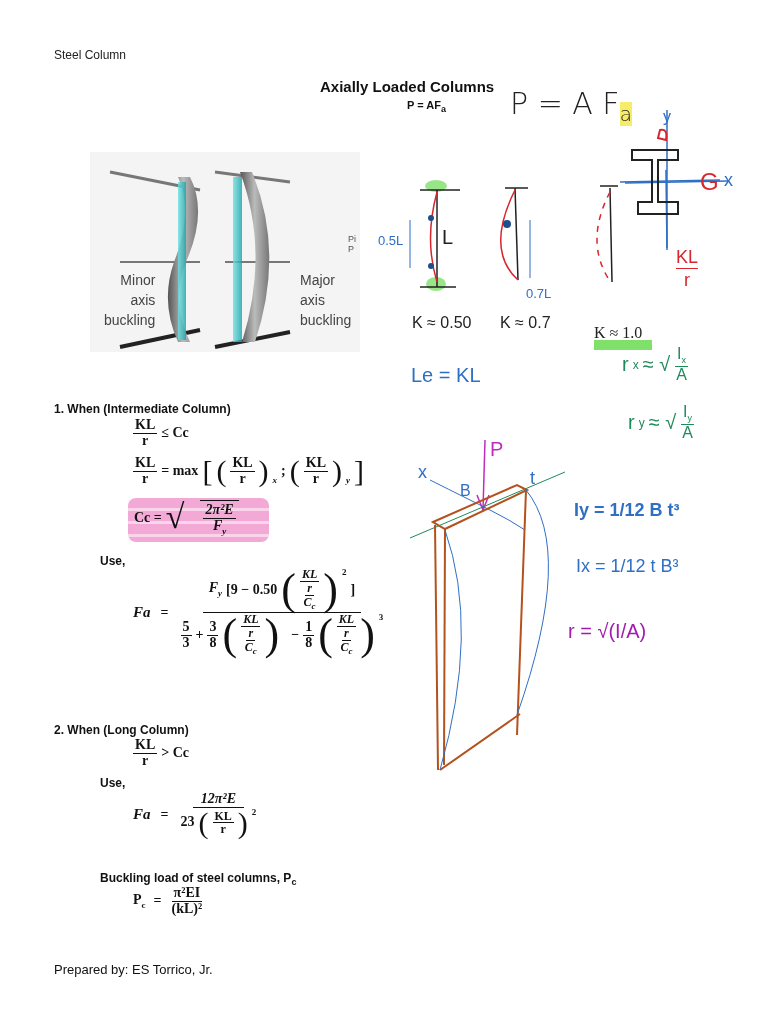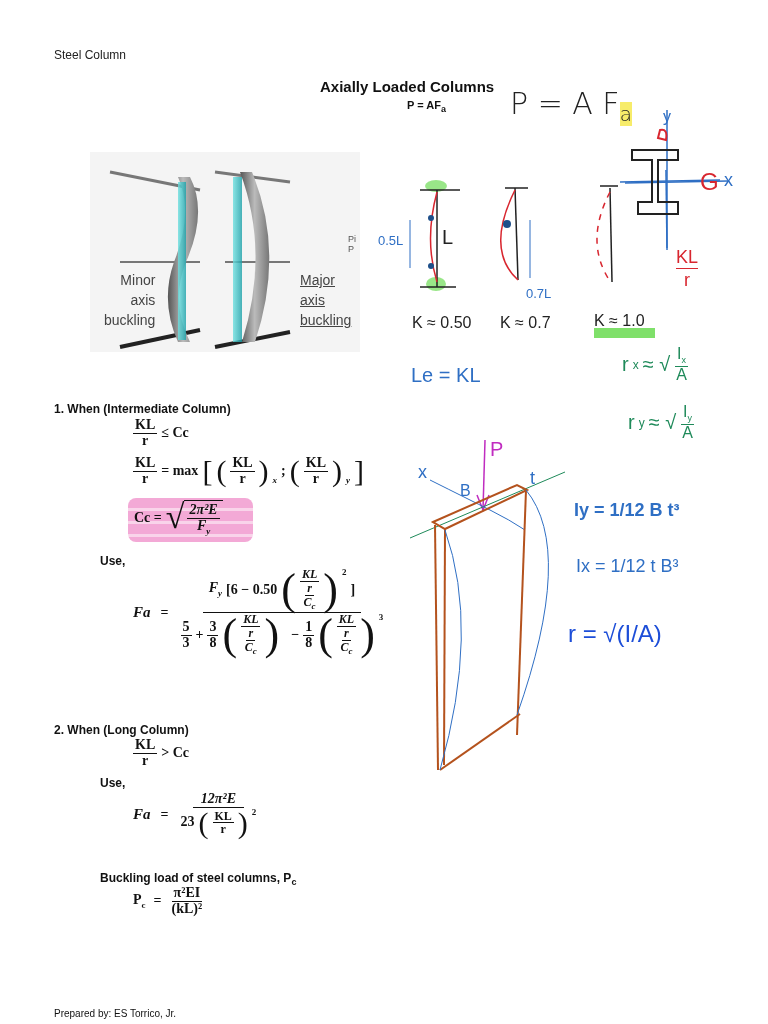--- a/index.html
+++ b/index.html
@@ -13,24 +13,24 @@
   .serif-b { font-family: "Liberation Serif", serif; font-weight: bold; font-size: 14px; }
   .frac { display: inline-flex; flex-direction: column; align-items: center; vertical-align: middle; line-height: 1.05; }
   .frac .num { border-bottom: 1.4px solid #111; padding: 0 2px; }
   .frac .den { padding: 0 2px; }
   .row { display: flex; align-items: center; gap: 4px; }
   .it { font-style: italic; }
   .paren { font-size: 30px; font-weight: normal; line-height: 1; }
   .paren-l { font-size: 44px; font-weight: normal; line-height: 1; }
   sup, sub { font-size: 9px; }
   .hl-pink { background: repeating-linear-gradient(180deg, #f3a9d6 0 10px, #f9d4ea 10px 13px); border-radius: 8px; }
-  .footer { left: 54px; top: 1008px; font-size: 10px; text-align: right; }
+  .footer { left: 54px; top: 962px; font-size: 13px; text-align: right; }
   .sqrt { display: inline-flex; align-items: stretch; }
   .sqrt .rad { font-size: 34px; font-weight: normal; line-height: 1; }
-  .sqrt .body { border-top: 1.4px solid #111; padding: 2px 3px 0 3px; }
+  .sqrt .body { border-top: 1.4px solid #111; padding: 2px 3px 0 3px; margin-left: 16px; }
 </style>
 </head>
 <body>
 
 <div class="abs hdr">Steel Column</div>
 <div class="abs title">Axially Loaded Columns</div>
 <div class="abs subtitle">
   <span>P = AF</span><sub>a</sub>
 </div>
 
@@ -58,21 +58,21 @@
     <line x1="135" y1="110" x2="200" y2="110" stroke="#777" stroke-width="2"></line>
     <line x1="125" y1="195" x2="200" y2="180" stroke="#222" stroke-width="4"></line>
     <path d="M150 20 L162 20 Q195 100 165 190 L152 190 Q180 100 150 20 Z" fill="url(#g1)"></path>
     <rect x="143" y="25" width="9" height="165" fill="url(#g2)" opacity="0.8"></rect>
   </svg>
   <div class="abs" style="left:14px; top:118px; font-size:14px; color:#444; text-align:right; line-height:20px;">
     <div>Minor</div>
     <div>axis</div>
     <div>buckling</div>
   </div>
-  <div class="abs" style="left:210px; top:118px; font-size:14px; color:#444; line-height:20px;text-decoration:underline;">
+  <div class="abs" style="left:210px; top:118px; font-size:14px; color:#444; line-height:20px;">
     <div>Major</div>
     <div>axis</div>
     <div>buckling</div>
   </div>
 </div>
 <div class="abs" style="left:348px; top:234px; font-size:9px; color:#555; line-height:10px;">
   <div>Pi</div>
   <div>P</div>
 </div>
 
@@ -120,21 +120,21 @@
   <div style="border-bottom:1.5px solid #d8262f;">KL</div>
   <div>r</div>
 </div>
 
 <div class="abs" style="left:378px; top:233px; font-size:13px; color:#2f6fc4;">0.5L</div>
 <div class="abs" style="left:442px; top:226px; font-size:20px; color:#222;">L</div>
 <div class="abs" style="left:526px; top:238px; font-size:13px; color:#2f6fc4;margin-top:48px;">0.7L</div>
 
 <div class="abs" style="left:412px; top:314px; font-size:16px; color:#222;">K ≈ 0.50</div>
 <div class="abs" style="left:500px; top:314px; font-size:16px; color:#222;">K ≈ 0.7</div>
-<div class="abs" style="left:594px; top:312px; font-size:16px; color:#222; padding:0 10px 8px 0; background:linear-gradient(180deg, transparent 60%, #7fe06a 60%);">K ≈ 1.0</div>
+<div class="abs" style="left:594px; top:324px; font-size:16px; color:#222; padding:0 10px 8px 0; background:linear-gradient(180deg, transparent 60%, #7fe06a 60%);font-family:Liberation Serif, serif;">K ≈ 1.0</div>
 
 <div class="abs" style="left:400px; top:364px; font-size:20px; color:#2f6fc4;margin-left:11px;">Le = KL</div>
 
 <div class="abs row" style="left:622px; top:346px; font-size:20px; color:#1f8a5a;">
   <span>r</span>
     <sub style="font-size:12px;">x</sub>
   <span>≈ √</span>
   <span class="frac" style="font-size:16px;">
     <span class="num" style="border-color:#1f8a5a;"><span>I</span><sub>x</sub></span>
     <span class="den">A</span>
@@ -163,21 +163,21 @@
   <path d="M45 100 Q80 200 40 340" stroke="#2f6fc4" fill="none" stroke-width="1"></path>
   <path d="M126 60 Q175 120 117 285" stroke="#2f6fc4" fill="none" stroke-width="1"></path>
 </svg>
 <div class="abs" style="left:490px; top:438px; font-size:20px; color:#c02cc0;">P</div>
 <div class="abs" style="left:418px; top:462px; font-size:18px; color:#2f6fc4;">x</div>
 <div class="abs" style="left:460px; top:482px; font-size:16px; color:#2f6fc4;">B</div>
 <div class="abs" style="left:530px; top:468px; font-size:18px; color:#2f6fc4;">t</div>
 
 <div class="abs" style="left:574px; top:500px; font-size:18px; color:#2f6fc4;font-weight:bold;">Iy = 1/12 B t³</div>
 <div class="abs" style="left:576px; top:556px; font-size:18px; color:#2f6fc4;">Ix = 1/12 t B³</div>
-<div class="abs" style="left:568px; top:620px; font-size:24px; color:#1d4ed8;">r = √(I/A)</div>
+<div class="abs" style="left:568px; top:620px; font-size:20px; color:#a21caf;">r = √(I/A)</div>
 
 <div class="abs sans-b" style="left:54px; top:402px;">1. When (Intermediate Column)</div>
 
 <div class="abs row serif-b" style="left:133px; top:418px;">
   <span class="frac">
     <span class="num">KL</span>
     <span class="den">r</span>
   </span>
   <span>≤ Cc</span>
 </div>
@@ -221,21 +221,21 @@
 </div>
 
 <div class="abs sans-b" style="left:100px; top:554px;">Use,</div>
 
 <div class="abs row serif-b" style="left:133px; top:568px;">
   <span class="it" style="font-size:15px;">Fa</span>
   <span style="margin:0 6px;">=</span>
   <span class="frac">
     <span class="num row" style="padding:0 6px;">
       <span class="it"><span>F</span><sub>y</sub></span>
-      <span>[6 − 0.50</span>
+      <span>[9 − 0.50</span>
       <span class="paren-l">(</span>
       <span class="frac it" style="font-size:12px;">
         <span class="num">KL</span>
         <span class="num">r</span>
         <span class="den"><span>C</span><sub>c</sub></span>
       </span>
       <span class="paren-l">)</span>
         <sup style="align-self:flex-start;">2</sup>
       <span>]</span>
     </span>

